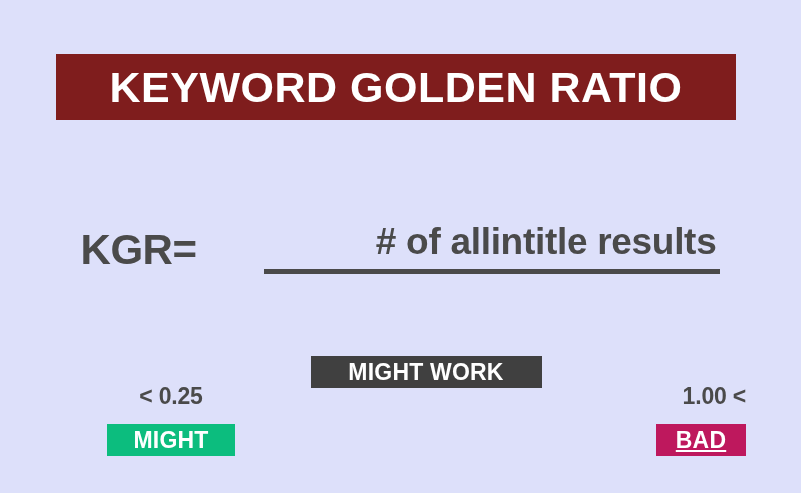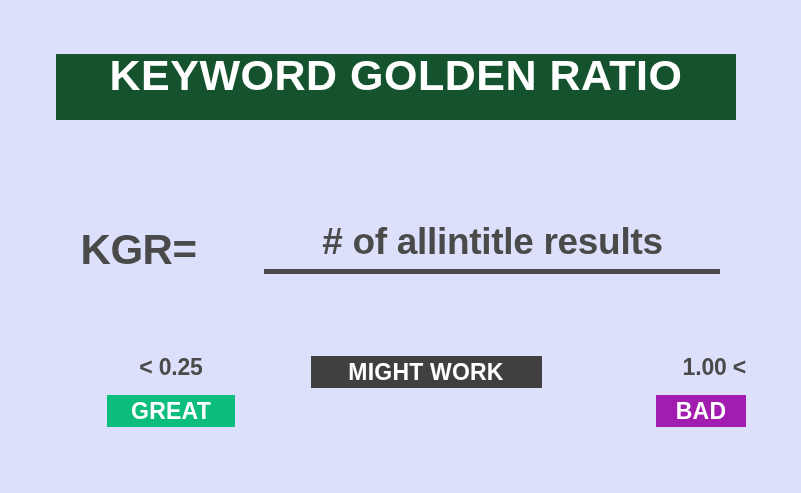--- a/index.html
+++ b/index.html
@@ -23,22 +23,23 @@
     background: #dde0fa;
   }
 
   
   .title-banner {
     position: absolute;
     left: 56px;
     top: 54px;
     width: 680px;
     height: 66px;
-    background: #14532d;
+    background: #7f1d1d;
     display: flex;
+    align-items: center;
     justify-content: center;
   }
 
   .title-text {
     color: #ffffff;
     font-family: "Liberation Sans", sans-serif;
     font-size: 43px;
     font-weight: bold;
     letter-spacing: 0.5px;
     line-height: 1;
@@ -66,21 +67,21 @@
     letter-spacing: -0.5px;
     line-height: 1;
     white-space: nowrap;
     margin-right: 68px;
     margin-top: 4px;
   }
 
   .fraction {
     display: flex;
     flex-direction: column;
-    align-items: center;
+    align-items: flex-end;
     justify-content: center;
   }
 
   .fraction-numerator,
   .fraction-denominator {
     color: #4a4a4a;
     font-family: "Liberation Sans", sans-serif;
     font-size: 37px;
     font-weight: bold;
     letter-spacing: -0.3px;
@@ -122,40 +123,41 @@
 
   .range-value {
     color: #4a4a4a;
     font-family: "Liberation Sans", sans-serif;
     font-size: 23px;
     font-weight: bold;
     letter-spacing: -0.2px;
     line-height: 1;
     white-space: nowrap;
     margin-bottom: 16px;
+    margin-top: 29px;
   }
 
   .range-badge {
     color: #ffffff;
     font-family: "Liberation Sans", sans-serif;
     font-size: 23px;
     font-weight: bold;
     letter-spacing: 0.2px;
     line-height: 1;
     white-space: nowrap;
     height: 32px;
     display: flex;
     align-items: center;
     justify-content: center;
     padding: 0 14px;
   }
 
   .range-badge.great { background: #0cbd7e; min-width: 128px; }
   .range-badge.might { background: #404040; min-width: 231px; }
-  .range-badge.bad   { background: #a21caf; min-width: 90px;  }
+  .range-badge.bad   { background: #be185d; min-width: 90px; text-decoration: underline;  }
 </style>
 </head>
 <body>
 
 <div class="infographic">
 
   <div class="title-banner">
     <div class="title-text">KEYWORD GOLDEN RATIO</div>
   </div>
 
@@ -165,21 +167,21 @@
     <div class="fraction">
       <div class="fraction-numerator"># of allintitle results</div>
       <div class="fraction-bar"></div>
     </div>
   </div>
 
   <div class="ranges">
 
     <div class="range-group great">
       <div class="range-value">&lt; 0.25</div>
-      <div class="range-badge great">GREAT</div>
+      <div class="range-badge great">MIGHT</div>
     </div>
 
     <div class="range-group might">
       <div class="range-badge might">MIGHT WORK</div>
     </div>
 
     <div class="range-group bad">
       <div class="range-value">1.00 &lt;</div>
       <div class="range-badge bad">BAD</div>
     </div>

